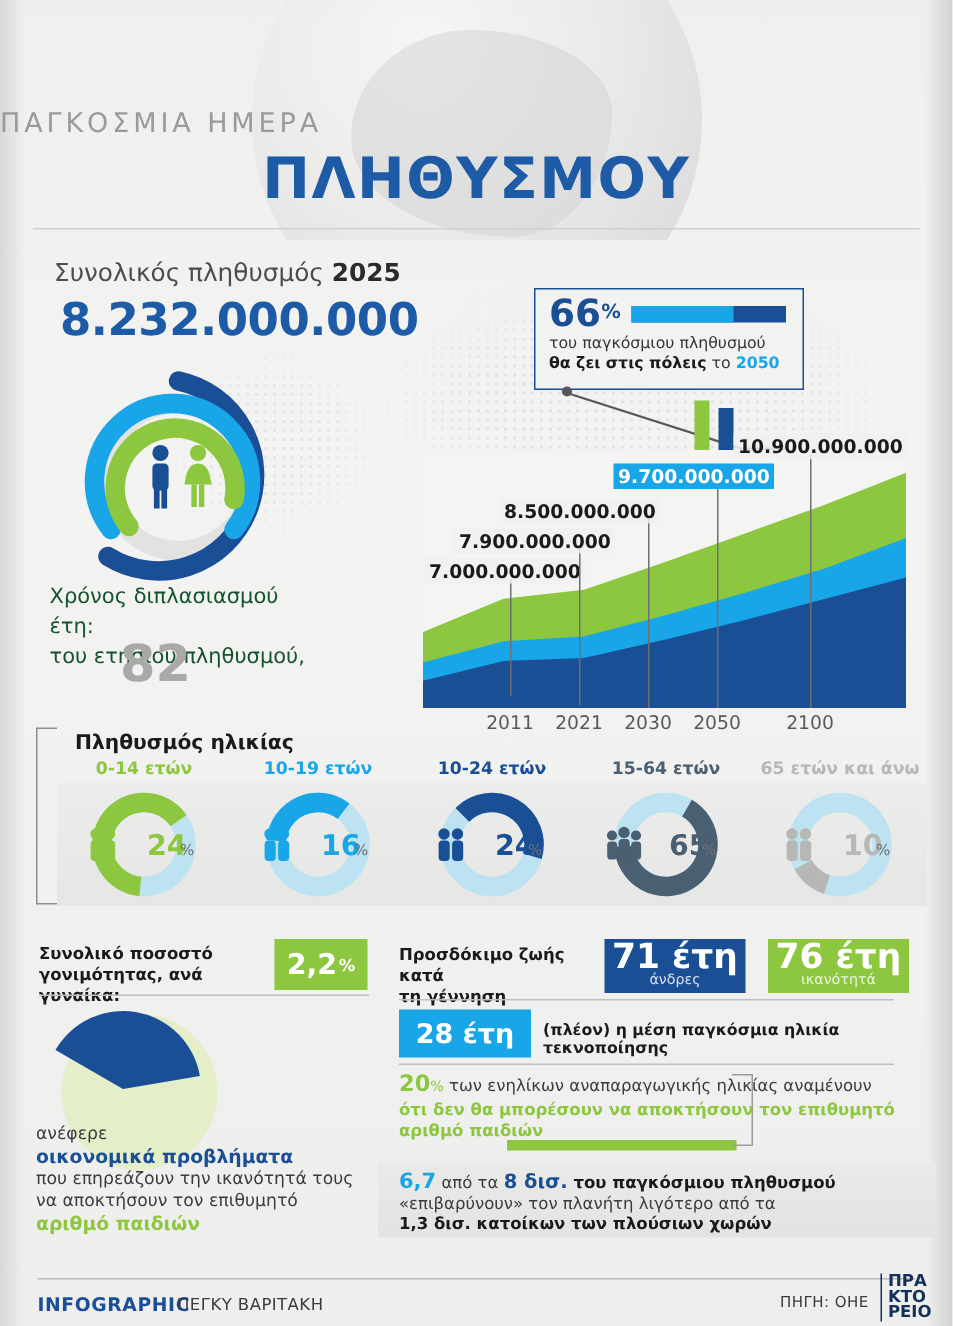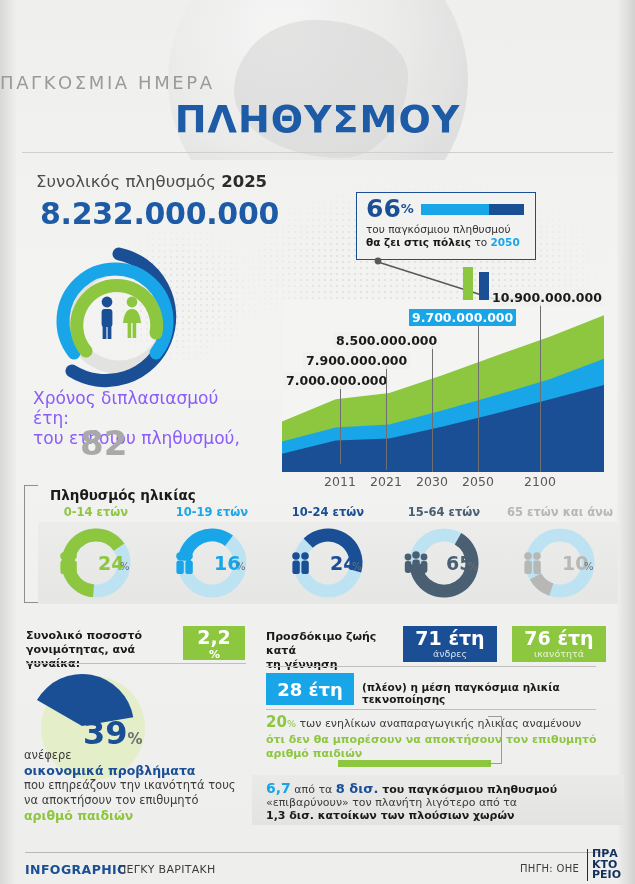--- a/index.html
+++ b/index.html
@@ -50,21 +50,21 @@
 
   
   .tot-label{ position:absolute; left:36px; top:172px; font-size:16.5px; color:#4d4d4d; }
   .tot-label b{ color:#2b2b2b; }
   .tot-value{ position:absolute; left:40px; top:196px; font-size:30px; font-weight:bold;
       color:#1d5ba6; letter-spacing:-.3px; }
 
   
   .rings{ position:absolute; left:44px; top:243px; width:150px; height:150px; }
   .dbl-label{ position:absolute; left:33px; top:388px; width:215px;
-      font-size:17px; color:#8b5cf6; line-height:20px; }
+      font-size:14px; color:#14532d; line-height:20px; }
   .dbl-num{ position:absolute; left:80px; top:423px; font-size:34px; font-weight:bold; color:#a9a9a8; }
 
   
   .cal66{ position:absolute; left:356px; top:192px; width:180px; height:68px;
       background:#f2f2f1; border:1.6px solid #1a4f96; padding:4px 8px 0 9px; }
   .cal66 .row{ display:flex; align-items:flex-start; }
   .cal66 .big{ font-size:25px; font-weight:bold; color:#1a4f96; line-height:24px; }
   .cal66 .pc{ font-size:13px; color:#1a4f96; font-weight:bold; margin-top:4px;}
   .cal66 .bar{ margin:7px 0 0 7px; width:103px; height:11px; background:#1a4f96; display:flex; }
   .cal66 .bar i{ display:block; height:11px; background:#18a6e8; }
@@ -98,28 +98,28 @@
   .age-band{ position:absolute; left:38px; top:522px; width:580px; height:82px;
       background:linear-gradient(180deg,#ececeb,#e6e6e5); }
   .age-col{ position:absolute; top:505px; width:116px; text-align:center; }
   .age-col .lab{ font-size:11.5px; font-weight:bold; }
   .donut{ position:absolute; top:524px; width:116px; height:78px; }
 
   
   .fert-lab{ position:absolute; left:26px; top:629px; width:150px; font-size:11px;
       font-weight:bold; color:#1a1a1a; line-height:14px; }
   .fert-box{ position:absolute; left:183px; top:626px; width:62px; height:34px; background:#8dc63f;
-      color:#fff; font-weight:bold; font-size:19px; display:flex; align-items:center; justify-content:center;flex-direction:column; }
+      color:#fff; font-weight:bold; font-size:19px; display:flex; align-items:center; justify-content:center; }
   .fert-box s{ font-size:11px; text-decoration:none; margin-left:1px; }
   .rule{ position:absolute; background:#bfbfbe; height:1px; }
 
   .le-lab{ position:absolute; left:266px; top:630px; width:130px; font-size:11px;
       font-weight:bold; color:#1a1a1a; line-height:14px; }
   .le-box{ position:absolute; top:626px; width:94px; height:36px; color:#fff; text-align:center; padding-top:2px; }
-  .le-box .n{ font-size:19px; font-weight:bold; line-height:20px; }
+  .le-box .n{ font-size:23px; font-weight:bold; line-height:20px; }
   .le-box .s{ font-size:9.5px; opacity:.82; }
   .le-m{ left:403px; background:#1a4f96; }
   .le-f{ left:512px; background:#8dc63f; }
 
   .age28{ position:absolute; left:266px; top:673px; width:88px; height:32px; background:#18a6e8;
       color:#fff; font-weight:bold; font-size:18px; display:flex; align-items:center; justify-content:center; }
   .age28-txt{ position:absolute; left:362px; top:681px; font-size:10.5px; font-weight:bold; color:#1a1a1a; }
 
   
   .pie39{ position:absolute; left:18px; top:668px; width:150px; height:118px; }
@@ -369,23 +369,20 @@
   <div class="age28">28 έτη</div>
   <div class="age28-txt">
     <span>(πλέον)</span><span> η μέση παγκόσμια ηλικία τεκνοποίησης</span>
   </div>
   <div class="rule" style="left:266px;top:709px;width:330px;"></div>
 
   <svg class="pie39" viewBox="0 0 150 118">
     <circle cx="75" cy="60" r="52" fill="#e4eec9"></circle>
     <path id="p39arc" fill="#1a4f96" d="M64,58 L18.97,32.00 A52,52 0 0 1 115.27,49.33 Z"></path>
   </svg>
-  <div class="p39-num">
-    <span>39</span><s>%</s>
-  </div>
   <div class="p39-txt">
     <div>ανέφερε</div>
     <div class="b">οικονομικά προβλήματα</div>
     <div>που επηρεάζουν την ικανότητά τους</div>
     <div>να αποκτήσουν τον επιθυμητό</div>
     <div class="g">αριθμό παιδιών</div>
   </div>
 
   <div class="b20">
     <div class="l1">

